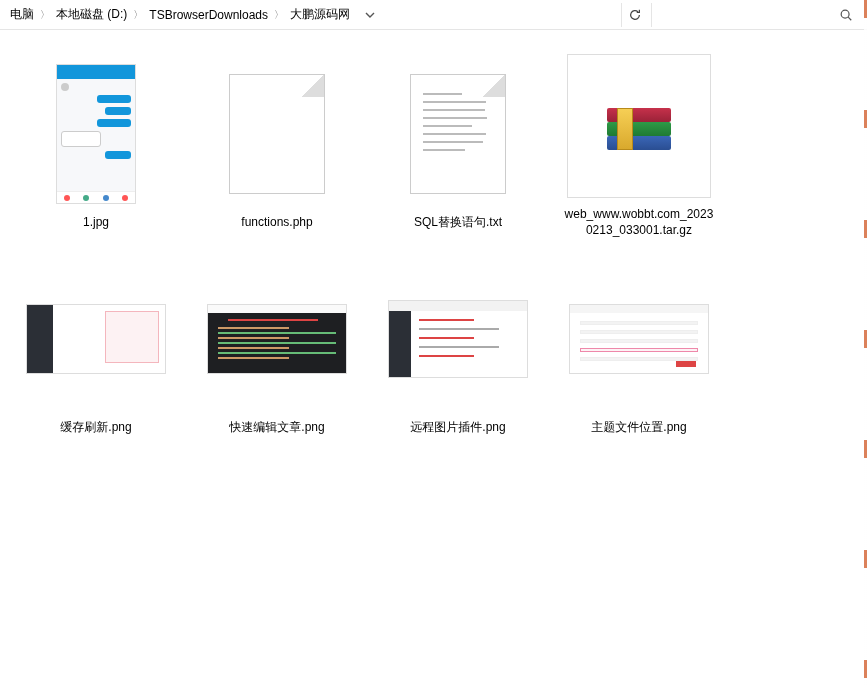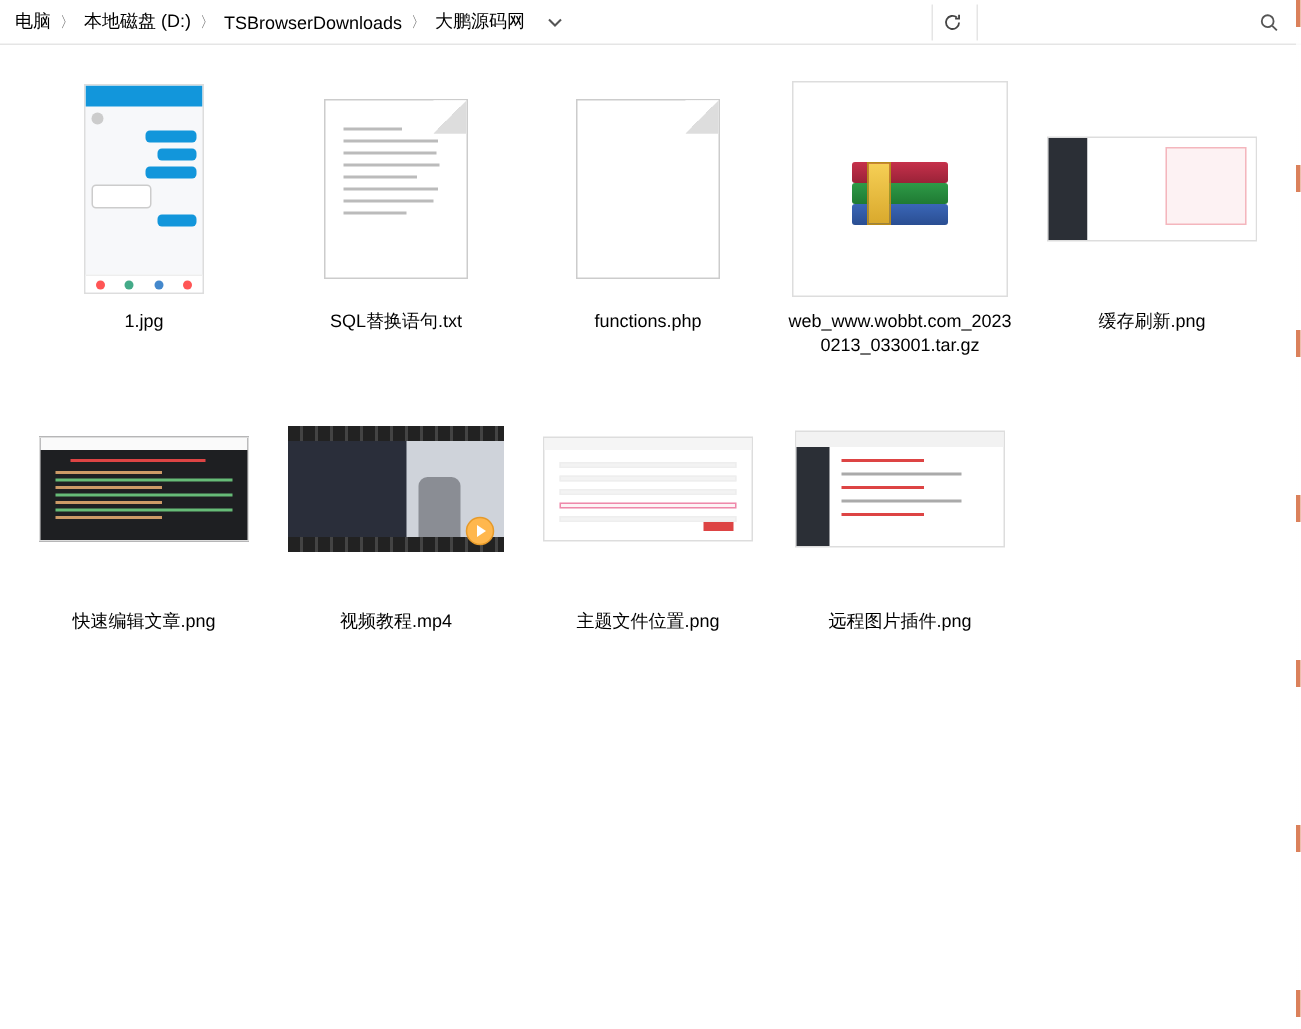--- a/index.html
+++ b/index.html
@@ -52,21 +52,22 @@
     align-items: center;
     justify-content: flex-end;
     padding-right: 8px;
   }
   .searchzone svg { width: 14px; height: 14px; }
   .content {
     padding: 16px 12px;
     display: flex;
     flex-wrap: wrap;
     align-content: flex-start;
-    gap: 0px;
+    gap: 13px;
+    align-items: center;
   }
   .item {
     width: 168px;
     display: flex;
     flex-direction: column;
     align-items: center;
     padding: 6px 8px 8px;
     cursor: pointer;
   }
   .thumbwrap {
@@ -289,42 +290,42 @@
     </div>
     <div class="label">1.jpg</div>
   </div>
 
 
 
   <div class="item">
     <div class="thumbwrap">
       <div class="page-icon">
         <div class="page-fold"></div>
-        <div class="text-lines">
-            <div></div>
-            <div></div>
-            <div></div>
-            <div></div>
-            <div></div>
-            <div></div>
-            <div></div>
-            <div></div>
-          </div>
-      </div>
-    </div>
-    <div class="label">SQL替换语句.txt</div>
+      </div>
+    </div>
+    <div class="label">functions.php</div>
   </div>
 
   <div class="item">
     <div class="thumbwrap">
       <div class="page-icon">
         <div class="page-fold"></div>
-      </div>
-    </div>
-    <div class="label">functions.php</div>
+        <div class="text-lines">
+            <div></div>
+            <div></div>
+            <div></div>
+            <div></div>
+            <div></div>
+            <div></div>
+            <div></div>
+            <div></div>
+          </div>
+      </div>
+    </div>
+    <div class="label">SQL替换语句.txt</div>
   </div>
 
   <div class="item">
     <div class="thumbwrap">
       <div class="bordered" style="width:144px;height:144px;display:flex;align-items:center;justify-content:center;">
         <div class="archive">
           <div class="book b3"></div>
             <div class="book b2"></div>
             <div class="book b1"></div>
           <div class="clip"></div>
@@ -361,69 +362,50 @@
             <div></div>
             <div></div>
             <div></div>
             <div></div>
           </div>
       </div>
     </div>
     <div class="label">快速编辑文章.png</div>
   </div>
 
-  <div class="item">
-    <div class="thumbwrap">
-      <div class="video-thumb">
-        <div class="filmstrip top"></div>
-        <div class="frame">
-            <div class="l"></div>
-            <div class="r">
-              <div class="person"></div>
-            </div>
-          </div>
-        <div class="filmstrip bot"></div>
-        <svg class="play" viewBox="0 0 20 20">
-          <circle cx="10" cy="10" r="9" fill="#ffb74d" stroke="#e69a2a"></circle>
-          <path d="M8 6 L14 10 L8 14 Z" fill="#fff"></path>
-        </svg>
-      </div>
-    </div>
-    <div class="label">视频教程.mp4</div>
-  </div>
-
-  <div class="item">
-    <div class="thumbwrap">
-      <div class="shot-theme bordered">
-        <div class="top"></div>
-        <div class="rows">
-            <div></div>
-            <div></div>
-            <div></div>
-            <div class="hl"></div>
-            <div></div>
-          </div>
-        <div class="tag"></div>
-      </div>
-    </div>
-    <div class="label">主题文件位置.png</div>
-  </div>
 
   <div class="item">
     <div class="thumbwrap">
       <div class="shot-plugin bordered">
         <div class="top"></div>
           <div class="side"></div>
         <div class="redrows">
             <div></div>
             <div></div>
             <div></div>
             <div></div>
             <div></div>
           </div>
       </div>
     </div>
     <div class="label">远程图片插件.png</div>
   </div>
 
+  <div class="item">
+    <div class="thumbwrap">
+      <div class="shot-theme bordered">
+        <div class="top"></div>
+        <div class="rows">
+            <div></div>
+            <div></div>
+            <div></div>
+            <div class="hl"></div>
+            <div></div>
+          </div>
+        <div class="tag"></div>
+      </div>
+    </div>
+    <div class="label">主题文件位置.png</div>
+  </div>
+
 </div>
 
 <div class="right-edge"></div>
 
 </body></html>

